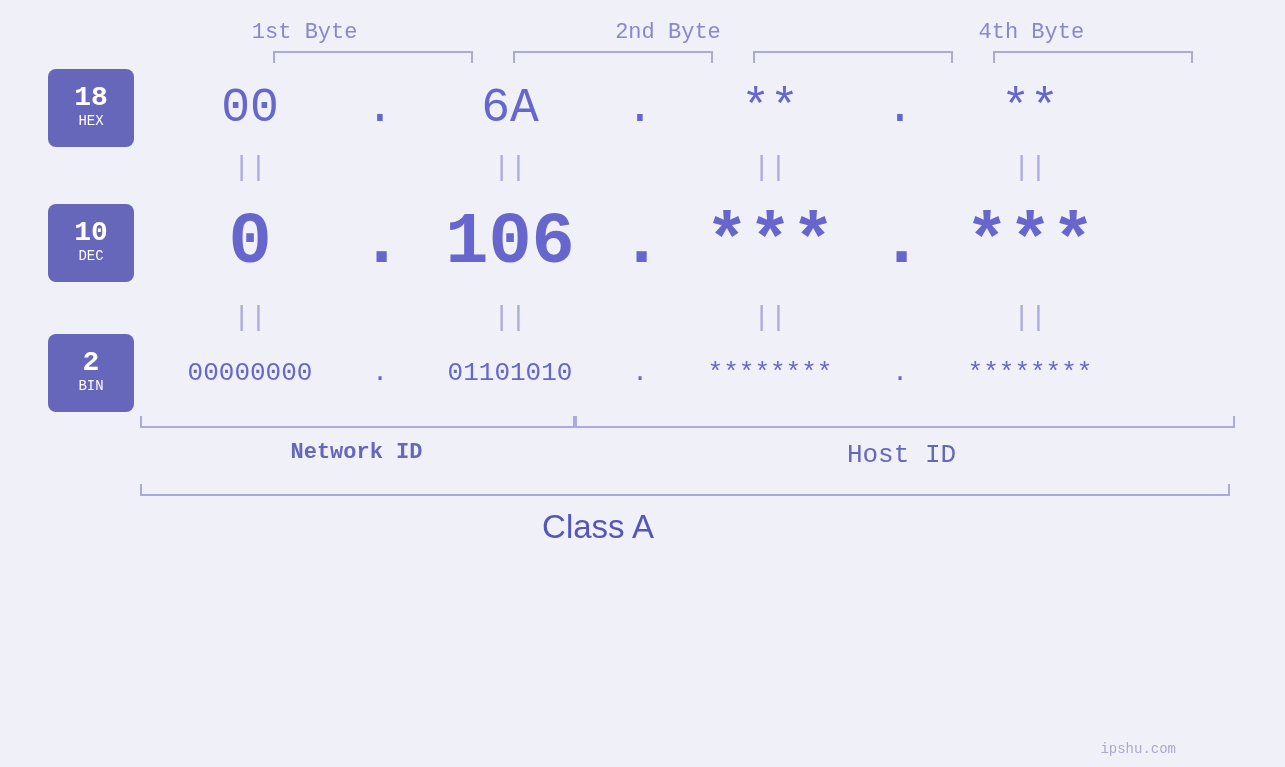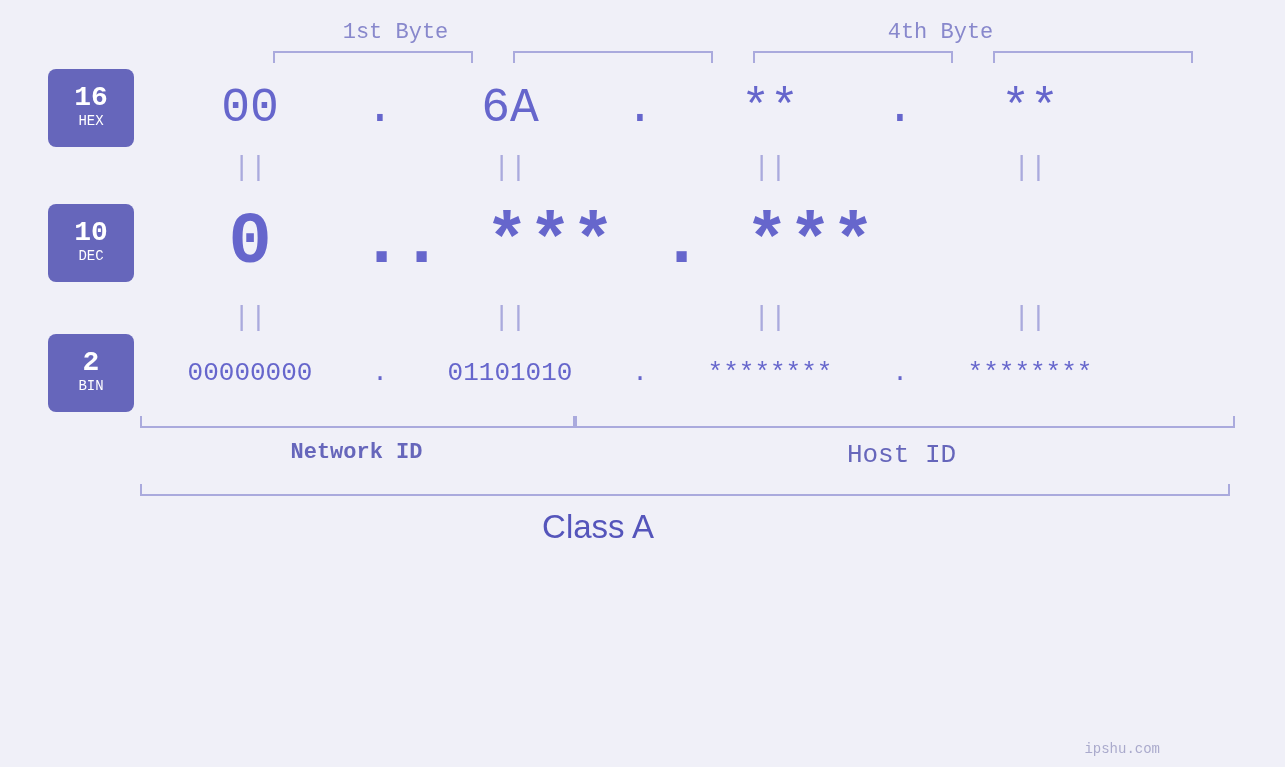--- a/index.html
+++ b/index.html
@@ -216,21 +216,21 @@
       text-align: center;
       color: #5555bb;
       font-size: 33px;
       font-family: Liberation Sans, sans-serif;
       margin-top: 12px;
     }
 
     .watermark {
       position: absolute;
       bottom: 10px;
-      right: 36px;
+      right: 20px;
       color: #aaaacc;
       font-size: 14px;
       font-family: 'Courier New', Courier, monospace;
     }
 
     
     .layout {
       display: flex;
       flex-direction: column;
       width: 100%;
@@ -258,40 +258,41 @@
       height: 40px;
     }
   </style>
 </head>
 <body>
 
 <div class="container">
 
   <div class="byte-headers">
     <div class="byte-header">1st Byte</div>
+    <div class="byte-header">2nd Byte</div>
     <div class="byte-header">4th Byte</div>
   </div>
 
   <div class="bracket-row">
     <div style="width:140px; flex-shrink:0;"></div>
     <div class="bracket"></div>
     <div style="width:20px;flex-shrink:0;"></div>
     <div class="bracket"></div>
     <div style="width:20px;flex-shrink:0;"></div>
     <div class="bracket"></div>
     <div style="width:20px;flex-shrink:0;"></div>
     <div class="bracket"></div>
   </div>
 
   <div class="layout">
 
     <div class="hex-section">
       <div class="badge-col">
         <div class="mode-badge">
-          <span class="mode-number">16</span>
+          <span class="mode-number">18</span>
           <span class="mode-label">HEX</span>
         </div>
       </div>
       <div class="values-row hex-row">
         <div class="cell">00</div>
         <div class="dot-sep">.</div>
         <div class="cell">6A</div>
         <div class="dot-sep">.</div>
         <div class="cell">**</div>
         <div class="dot-sep">.</div>
@@ -315,20 +316,21 @@
     <div class="dec-section">
       <div class="badge-col">
         <div class="mode-badge">
           <span class="mode-number">10</span>
           <span class="mode-label">DEC</span>
         </div>
       </div>
       <div class="values-row dec-row">
         <div class="cell">0</div>
         <div class="dot-sep">.</div>
+        <div class="cell">106</div>
         <div class="dot-sep">.</div>
         <div class="cell">***</div>
         <div class="dot-sep">.</div>
         <div class="cell">***</div>
       </div>
     </div>
 
     <div class="eq-section">
       <div style="width:140px; flex-shrink:0;"></div>
       <div class="values-row" style="padding-right:30px;">

